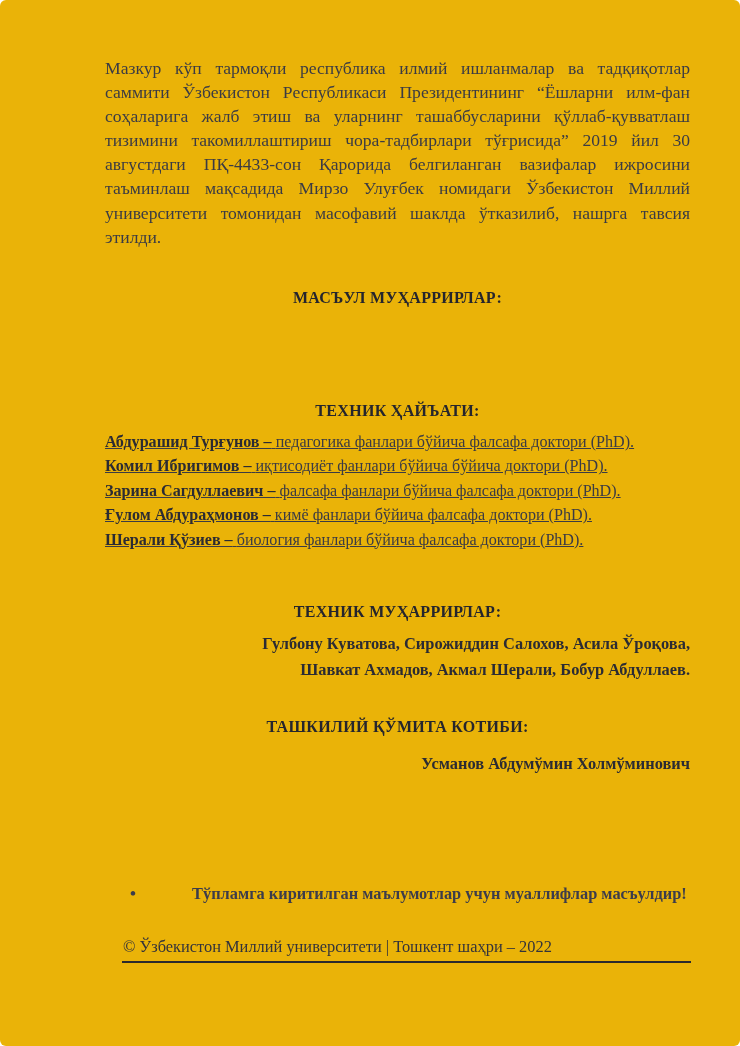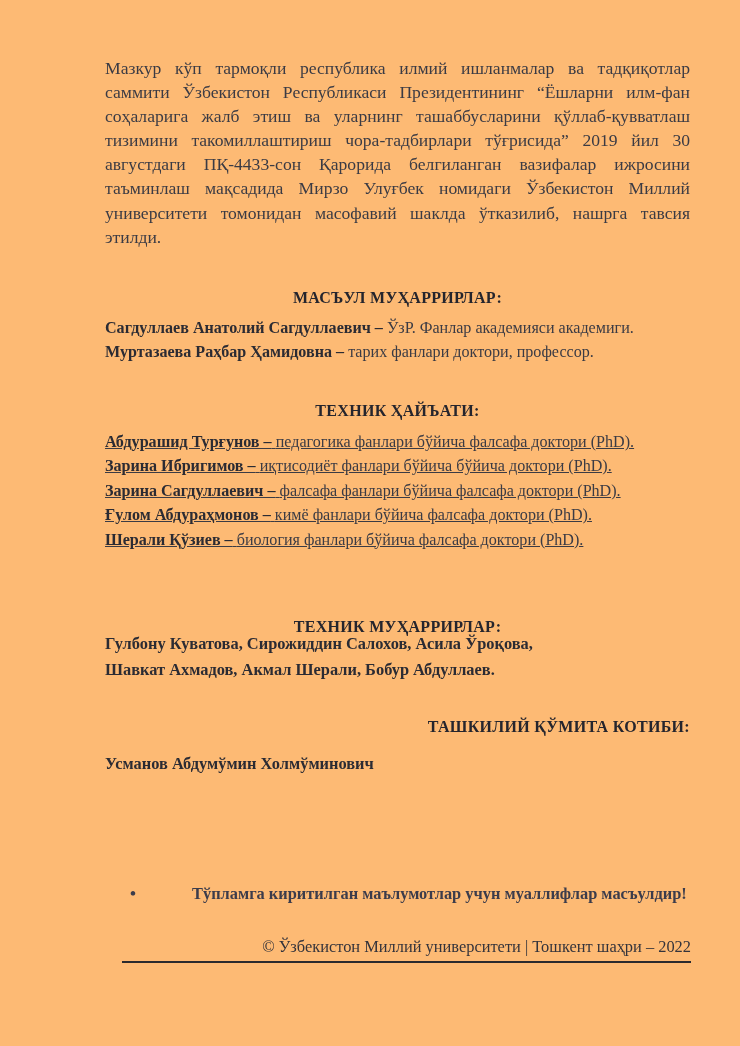--- a/index.html
+++ b/index.html
@@ -1,23 +1,24 @@
 <!DOCTYPE html>
 <html><head>
 <meta charset="utf-8">
 <style>
   html, body { margin: 0; padding: 0; background: #ffffff; }
   .page {
     position: relative;
     width: 740px;
     height: 1046px;
-    background: #fdba74;
+    background: #eab308;
     overflow: hidden;
     font-family: "Liberation Serif", "DejaVu Serif", serif;
     color: #3b3b44;
+    border-radius: 6px;
   }
   .abs { position: absolute; }
 
   
   .intro {
     top: 56px; left: 105px; width: 585px;
     font-size: 17.6px; line-height: 24.1px;
     text-align: justify;
     color: #3b3b44;
   }
@@ -34,100 +35,90 @@
 
   
   .member-list { left: 105px; width: 600px; }
   .member-row { font-size: 16.1px; line-height: 24.4px; white-space: nowrap; }
   .member-name { font-weight: bold; color: #2b2b33; }
   .member-role { color: #3b3b44; }
 
   
   .center-bold {
     left: 105px; width: 585px;
-    text-align: left;
+    text-align: right;
     font-weight: bold;
     font-size: 16.4px;
     line-height: 25.5px;
     color: #2b2b33;
   }
 
   
   .note {
     top: 884px; left: 130px; width: 560px;
     display: flex; align-items: baseline;
     font-weight: bold;
     font-size: 16.4px;
     color: #3c3c4b;
   }
   .note-bullet { width: 26px; font-size: 17px; flex: 0 0 auto; }
   .note-text { flex: 1; margin-left: 36px; }
 
   
   .copyright {
     top: 937px; left: 123px; width: 568px;
-    text-align: right;
+    text-align: left;
     font-size: 16.4px;
     color: #33333b;
   }
   .footer-rule {
     top: 961px; left: 122px; width: 569px;
     border-top: 2.6px solid #2a2a2e;
   }
 </style>
 </head>
 <body>
 
 <div class="page">
 
   <div class="abs intro">Мазкур кўп тармоқли республика илмий ишланмалар ва тадқиқотлар саммити Ўзбекистон Республикаси Президентининг “Ёшларни илм-фан соҳаларига жалб этиш ва уларнинг ташаббусларини қўллаб-қувватлаш тизимини такомиллаштириш чора-тадбирлари тўғрисида” 2019 йил 30 августдаги ПҚ-4433-сон Қарорида белгиланган вазифалар ижросини таъминлаш мақсадида Мирзо Улуғбек номидаги Ўзбекистон Миллий университети томонидан масофавий шаклда ўтказилиб, нашрга тавсия этилди.</div>
 
   <div class="abs sec-heading" style="top:289px;">МАСЪУЛ МУҲАРРИРЛАР:</div>
-  <div class="abs member-list" style="top:316px;">
-    <div class="member-row">
-      <span class="member-name">Сагдуллаев Анатолий Сагдуллаевич –</span>
-      <span class="member-role">ЎзР. Фанлар академияси академиги.</span>
-    </div>
-    <div class="member-row">
-      <span class="member-name">Муртазаева Раҳбар Ҳамидовна –</span>
-      <span class="member-role">тарих фанлари доктори, профессор.</span>
-    </div>
-  </div>
 
   <div class="abs sec-heading" style="top:402px;">ТЕХНИК ҲАЙЪАТИ:</div>
   <div class="abs member-list" style="top:430px;text-decoration:underline;">
     <div class="member-row">
       <span class="member-name">Абдурашид Турғунов –</span>
       <span class="member-role">педагогика фанлари бўйича фалсафа доктори (PhD).</span>
     </div>
     <div class="member-row">
-      <span class="member-name">Зарина Ибригимов –</span>
+      <span class="member-name">Комил Ибригимов –</span>
       <span class="member-role">иқтисодиёт фанлари бўйича бўйича доктори (PhD).</span>
     </div>
     <div class="member-row">
       <span class="member-name">Зарина Сагдуллаевич –</span>
       <span class="member-role">фалсафа фанлари бўйича фалсафа доктори (PhD).</span>
     </div>
     <div class="member-row">
       <span class="member-name">Ғулом Абдураҳмонов –</span>
       <span class="member-role">кимё фанлари бўйича фалсафа доктори (PhD).</span>
     </div>
     <div class="member-row">
       <span class="member-name">Шерали Қўзиев –</span>
       <span class="member-role">биология фанлари бўйича фалсафа доктори (PhD).</span>
     </div>
   </div>
 
-  <div class="abs sec-heading" style="top:618px;">ТЕХНИК МУҲАРРИРЛАР:</div>
+  <div class="abs sec-heading" style="top:603px;">ТЕХНИК МУҲАРРИРЛАР:</div>
   <div class="abs center-bold" style="top:631px;">
     <div>Гулбону Куватова, Сирожиддин Салохов, Асила Ўроқова,</div>
     <div>Шавкат Ахмадов, Акмал Шерали, Бобур Абдуллаев.</div>
   </div>
 
-  <div class="abs sec-heading" style="top:718px;text-align:right;">ТАШКИЛИЙ ҚЎМИТА КОТИБИ:</div>
+  <div class="abs sec-heading" style="top:718px;">ТАШКИЛИЙ ҚЎМИТА КОТИБИ:</div>
   <div class="abs center-bold" style="top:751px;">Усманов Абдумўмин Холмўминович</div>
 
   <div class="abs note">
     <span class="note-bullet">•</span>
     <span class="note-text">Тўпламга киритилган маълумотлар учун муаллифлар масъулдир!</span>
   </div>
 
   <div class="abs copyright">© Ўзбекистон Миллий университети | Тошкент шаҳри – 2022</div>
   <div class="abs footer-rule"></div>
 

